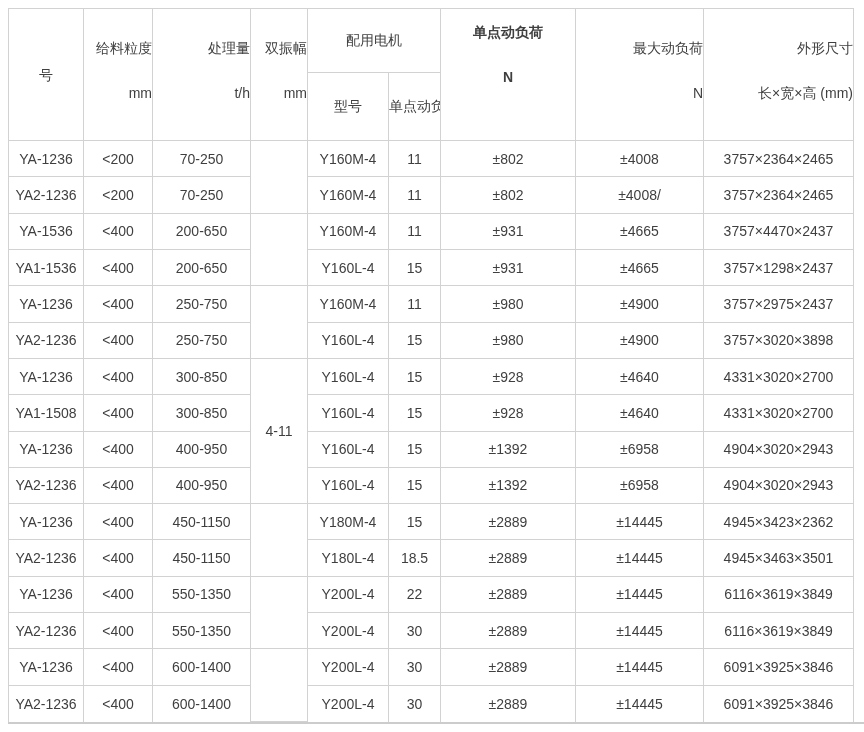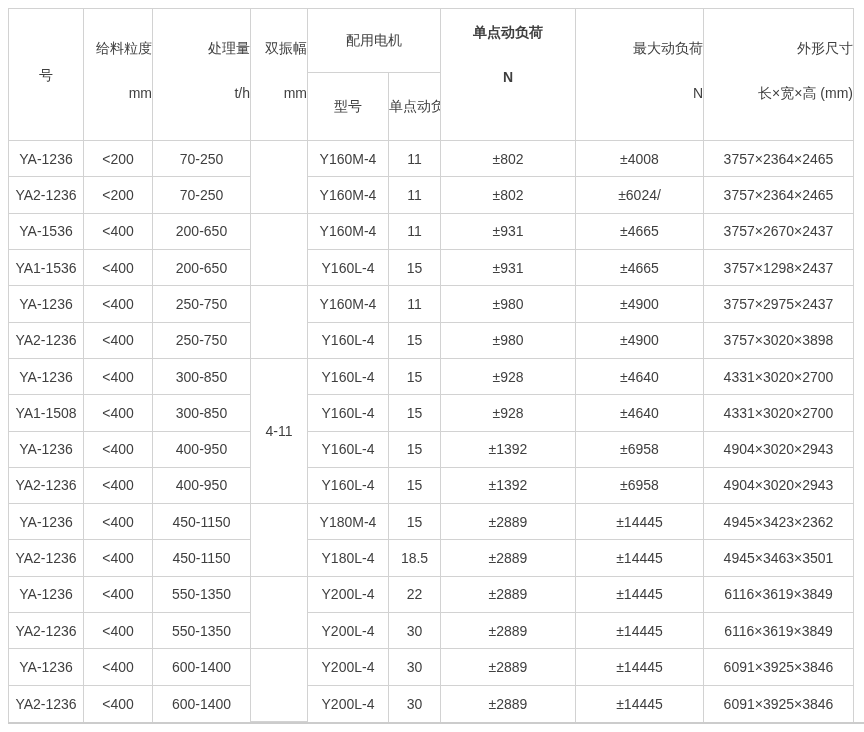--- a/index.html
+++ b/index.html
@@ -107,33 +107,33 @@
           <td>±4008</td>
           <td>3757×2364×2465</td>
         </tr>
         <tr>
           <td>YA2-1236</td>
           <td>&lt;200</td>
           <td>70-250</td>
           <td>Y160M-4</td>
           <td>11</td>
           <td>±802</td>
-          <td>±6024/</td>
+          <td>±4008/</td>
           <td>3757×2364×2465</td>
         </tr>
         <tr>
           <td>YA-1536</td>
           <td>&lt;400</td>
           <td>200-650</td>
           <td rowspan="2"></td>
           <td>Y160M-4</td>
           <td>11</td>
           <td>±931</td>
           <td>±4665</td>
-          <td>3757×2670×2437</td>
+          <td>3757×4470×2437</td>
         </tr>
         <tr>
           <td>YA1-1536</td>
           <td>&lt;400</td>
           <td>200-650</td>
           <td>Y160L-4</td>
           <td>15</td>
           <td>±931</td>
           <td>±4665</td>
           <td>3757×1298×2437</td>

